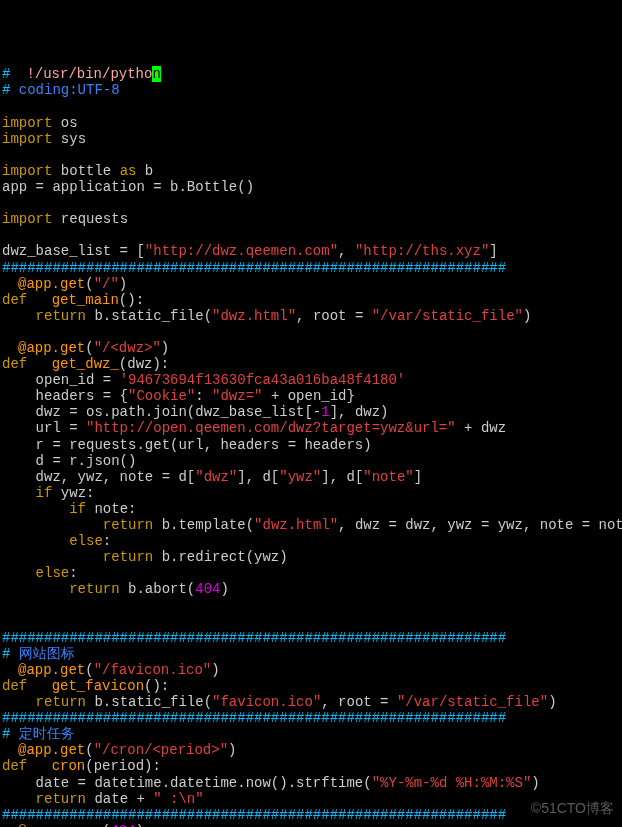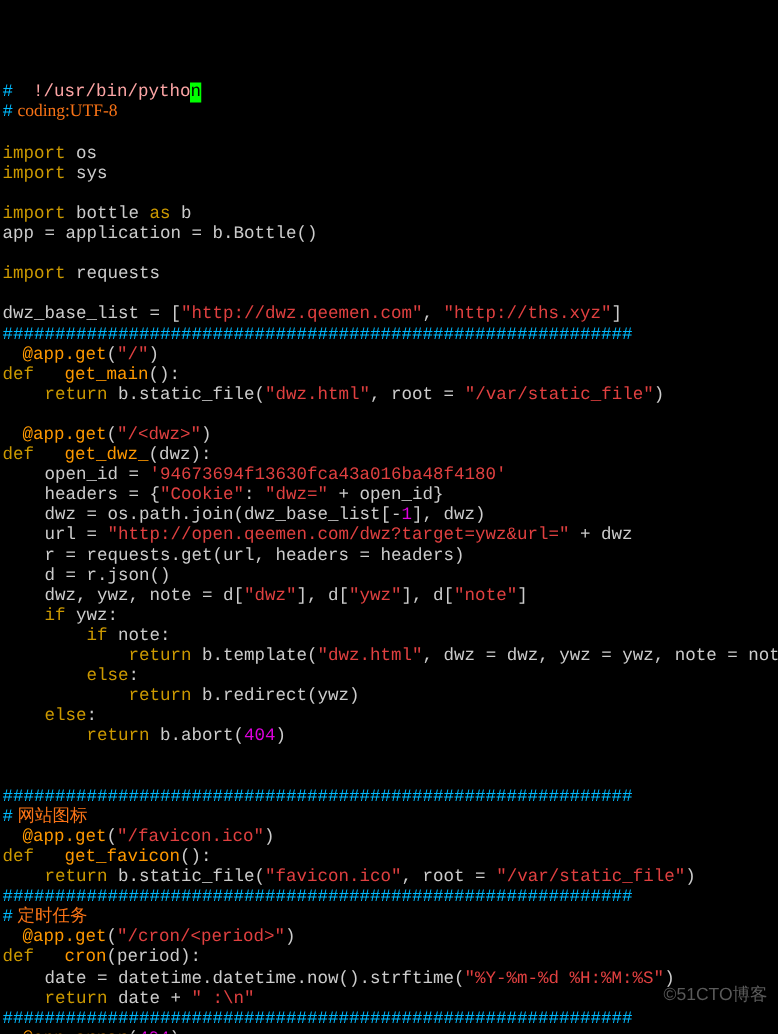--- a/index.html
+++ b/index.html
@@ -10,33 +10,33 @@
     line-height: 1.15;
     color: #d0d0d0;
     width: 622px;
     height: 827px;
     overflow: hidden;
     position: relative;
     padding: 2px;
     white-space: pre;
   }
   .plain   { color: #cccccc; }
-  .comment { color: #f97316; font-family: Liberation Serif, serif; }
+  .comment { color: #3b82f6; }
   .hash    { color: #00bbff; }
   .cursor-line { color: #fca5a5; margin-left: 16px; }
   .cursor-bg { background: #00ff00; color: #000000; }
   .kw      { color: #cc9900; text-align: right; }
   .string  { color: #e04040; }
   .num     { color: #dd00dd; }
   .decor   { color: #ff9900; margin-left: 16px; }
   .sep     { color: #00bbff; } 
   .watermark {
     position: absolute;
     right: 8px;
-    bottom: 24px;
+    bottom: 11px;
     color: #808080;
     font-size: 14px;
     font-family: sans-serif;
     opacity: 0.7;
   }
 </style>
 </head>
 <body>
 
 

